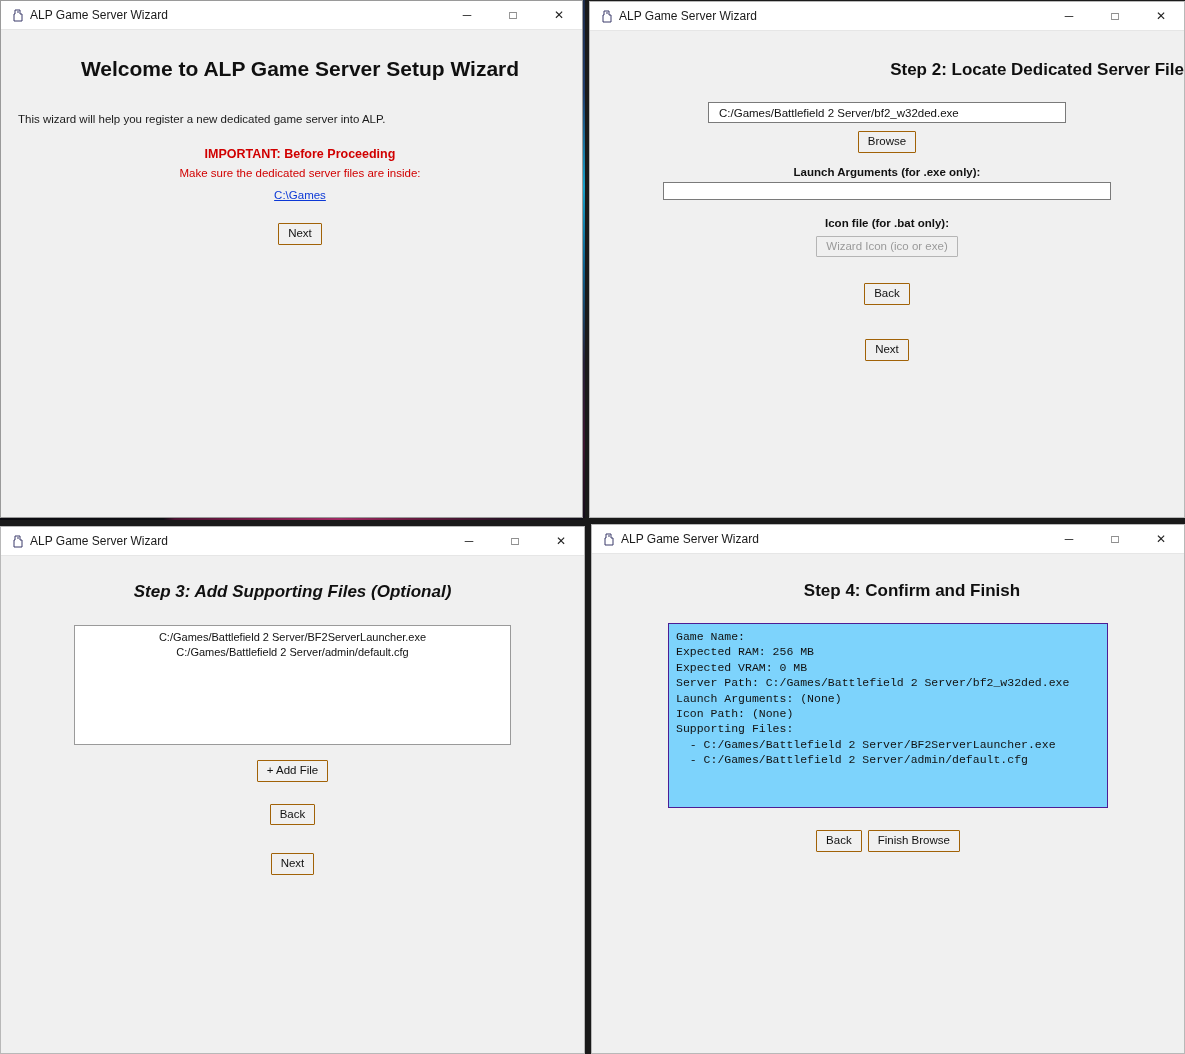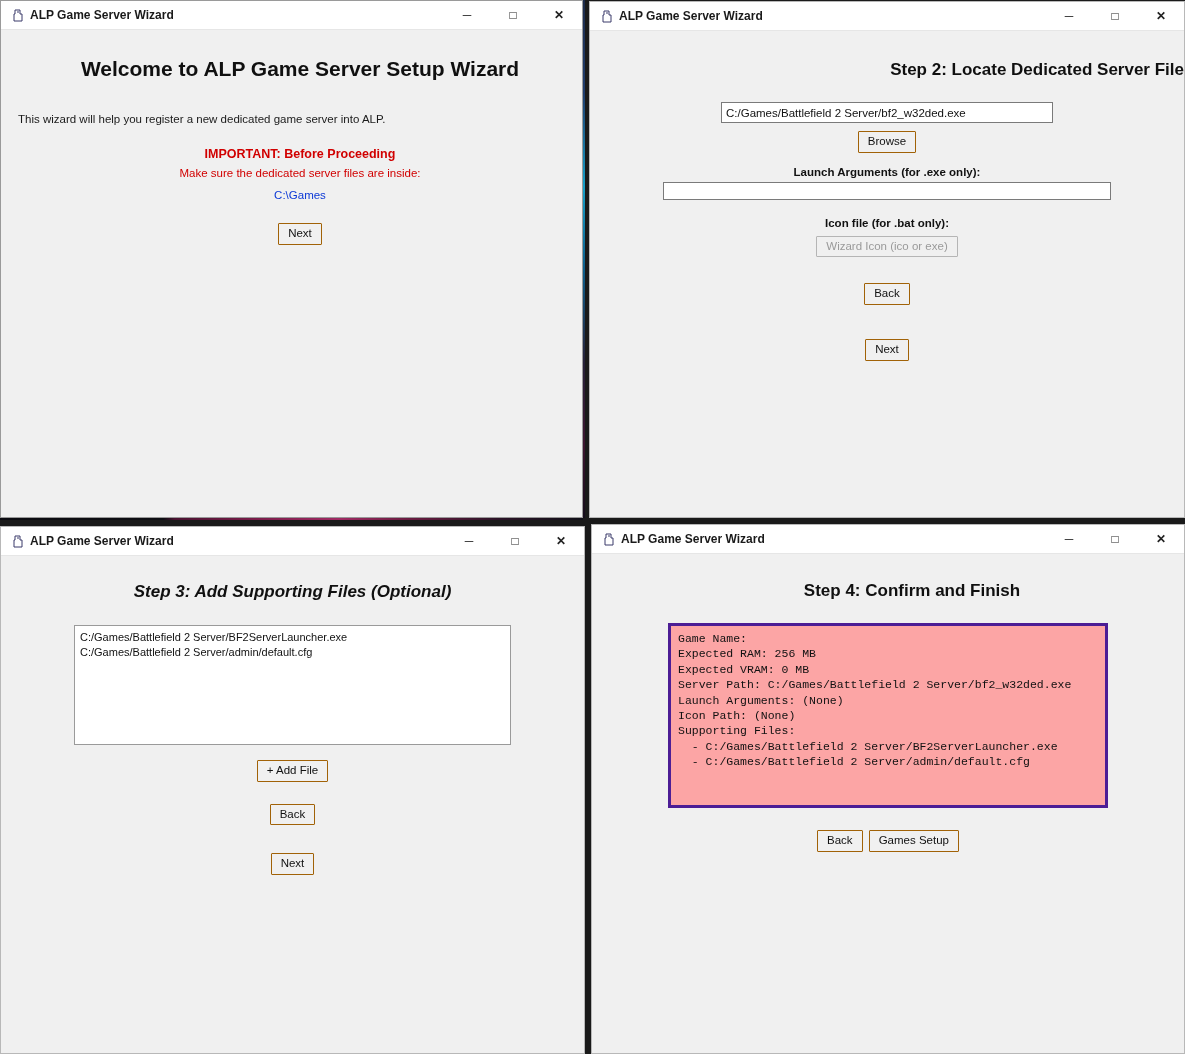--- a/index.html
+++ b/index.html
@@ -26,21 +26,20 @@
     flex-direction: column;
     overflow: hidden;
   }
   .titlebar {
     height: 29px;
     background: #ffffff;
     border-bottom: 1px solid #e6e6e6;
     display: flex;
     align-items: center;
     flex: 0 0 auto;
-    font-weight: bold;
   }
   .title-icon {
     width: 18px;
     margin-left: 8px;
     display: flex;
     align-items: center;
     justify-content: center;
     color: #3a3a6a;
   }
   .title-text {
@@ -98,20 +97,21 @@
   .w1-sub {
     text-align: center;
     font-size: 11.5px;
     color: #d10000;
     margin-top: 6px;
   }
   .w1-link {
     text-align: center;
     font-size: 11.5px;
     color: #0b38d6;
+    text-decoration: underline;
     margin-top: 10px;
     cursor: pointer;
   }
   .btn {
     display: inline-block;
     background: #f0f0f0;
     border: 1px solid #a16207;
     border-radius: 1px;
     font-size: 11.5px;
     color: #111;
@@ -146,27 +146,27 @@
   .w2-heading, .w3-heading, .w4-heading {
     text-align: center;
     font-size: 17px;
     font-weight: bold;
     color: #101010;
   }
   .w2-heading { margin-top: 29px; text-align: right; }
   .path-input {
     display: block;
     margin: 22px auto 0 auto;
-    width: 332px;
+    width: 358px;
     height: 21px;
     background: #ffffff;
     border: 1px solid #7a7a7a;
     font-size: 11.5px;
     color: #111;
-    padding: 2px 4px;
+    padding: 2px 10px;
     font-family: "Liberation Sans", sans-serif;
   }
   .w2-label {
     text-align: center;
     font-size: 11.5px;
     font-weight: bold;
     color: #111;
   }
   .args-input {
     display: block;
@@ -192,31 +192,32 @@
     border: 1px solid #9a9a9a;
     padding: 4px 5px;
     overflow: hidden;
   }
   .filelist-item {
     font-size: 11px;
     color: #111;
     line-height: 15px;
     white-space: nowrap;
     cursor: default;
+    text-align: center;
   }
 
   
   #win4 { left: 591px; top: 524px; width: 594px; height: 530px; }
   .w4-heading { margin-top: 27px; padding-left: 48px; }
   .summary {
     margin: 22px auto 0 auto;
     width: 440px;
     height: 185px;
-    background: #fca5a5;
-    border: 3px solid #4c1d95;
+    background: #7dd3fc;
+    border: 1px solid #4c1d95;
     padding: 5px 7px;
     overflow: hidden;
     font-family: "Liberation Mono", monospace;
     font-size: 11.5px;
     color: #111;
     line-height: 15.4px;
     white-space: pre;
   }
   .row-gap-22 { margin-top: 22px; }
   .row-gap-26 { margin-top: 26px; }
@@ -350,18 +351,18 @@
 Expected RAM: 256 MB
 Expected VRAM: 0 MB
 Server Path: C:/Games/Battlefield 2 Server/bf2_w32ded.exe
 Launch Arguments: (None)
 Icon Path: (None)
 Supporting Files:
   - C:/Games/Battlefield 2 Server/BF2ServerLauncher.exe
   - C:/Games/Battlefield 2 Server/admin/default.cfg</div>
       <div class="btn-pair row-gap-22">
         <button class="btn">Back</button>
-        <button class="btn">Games Setup</button>
+        <button class="btn">Finish Browse</button>
       </div>
     </div>
   </div>
 
 </div>
 
 </body></html>

